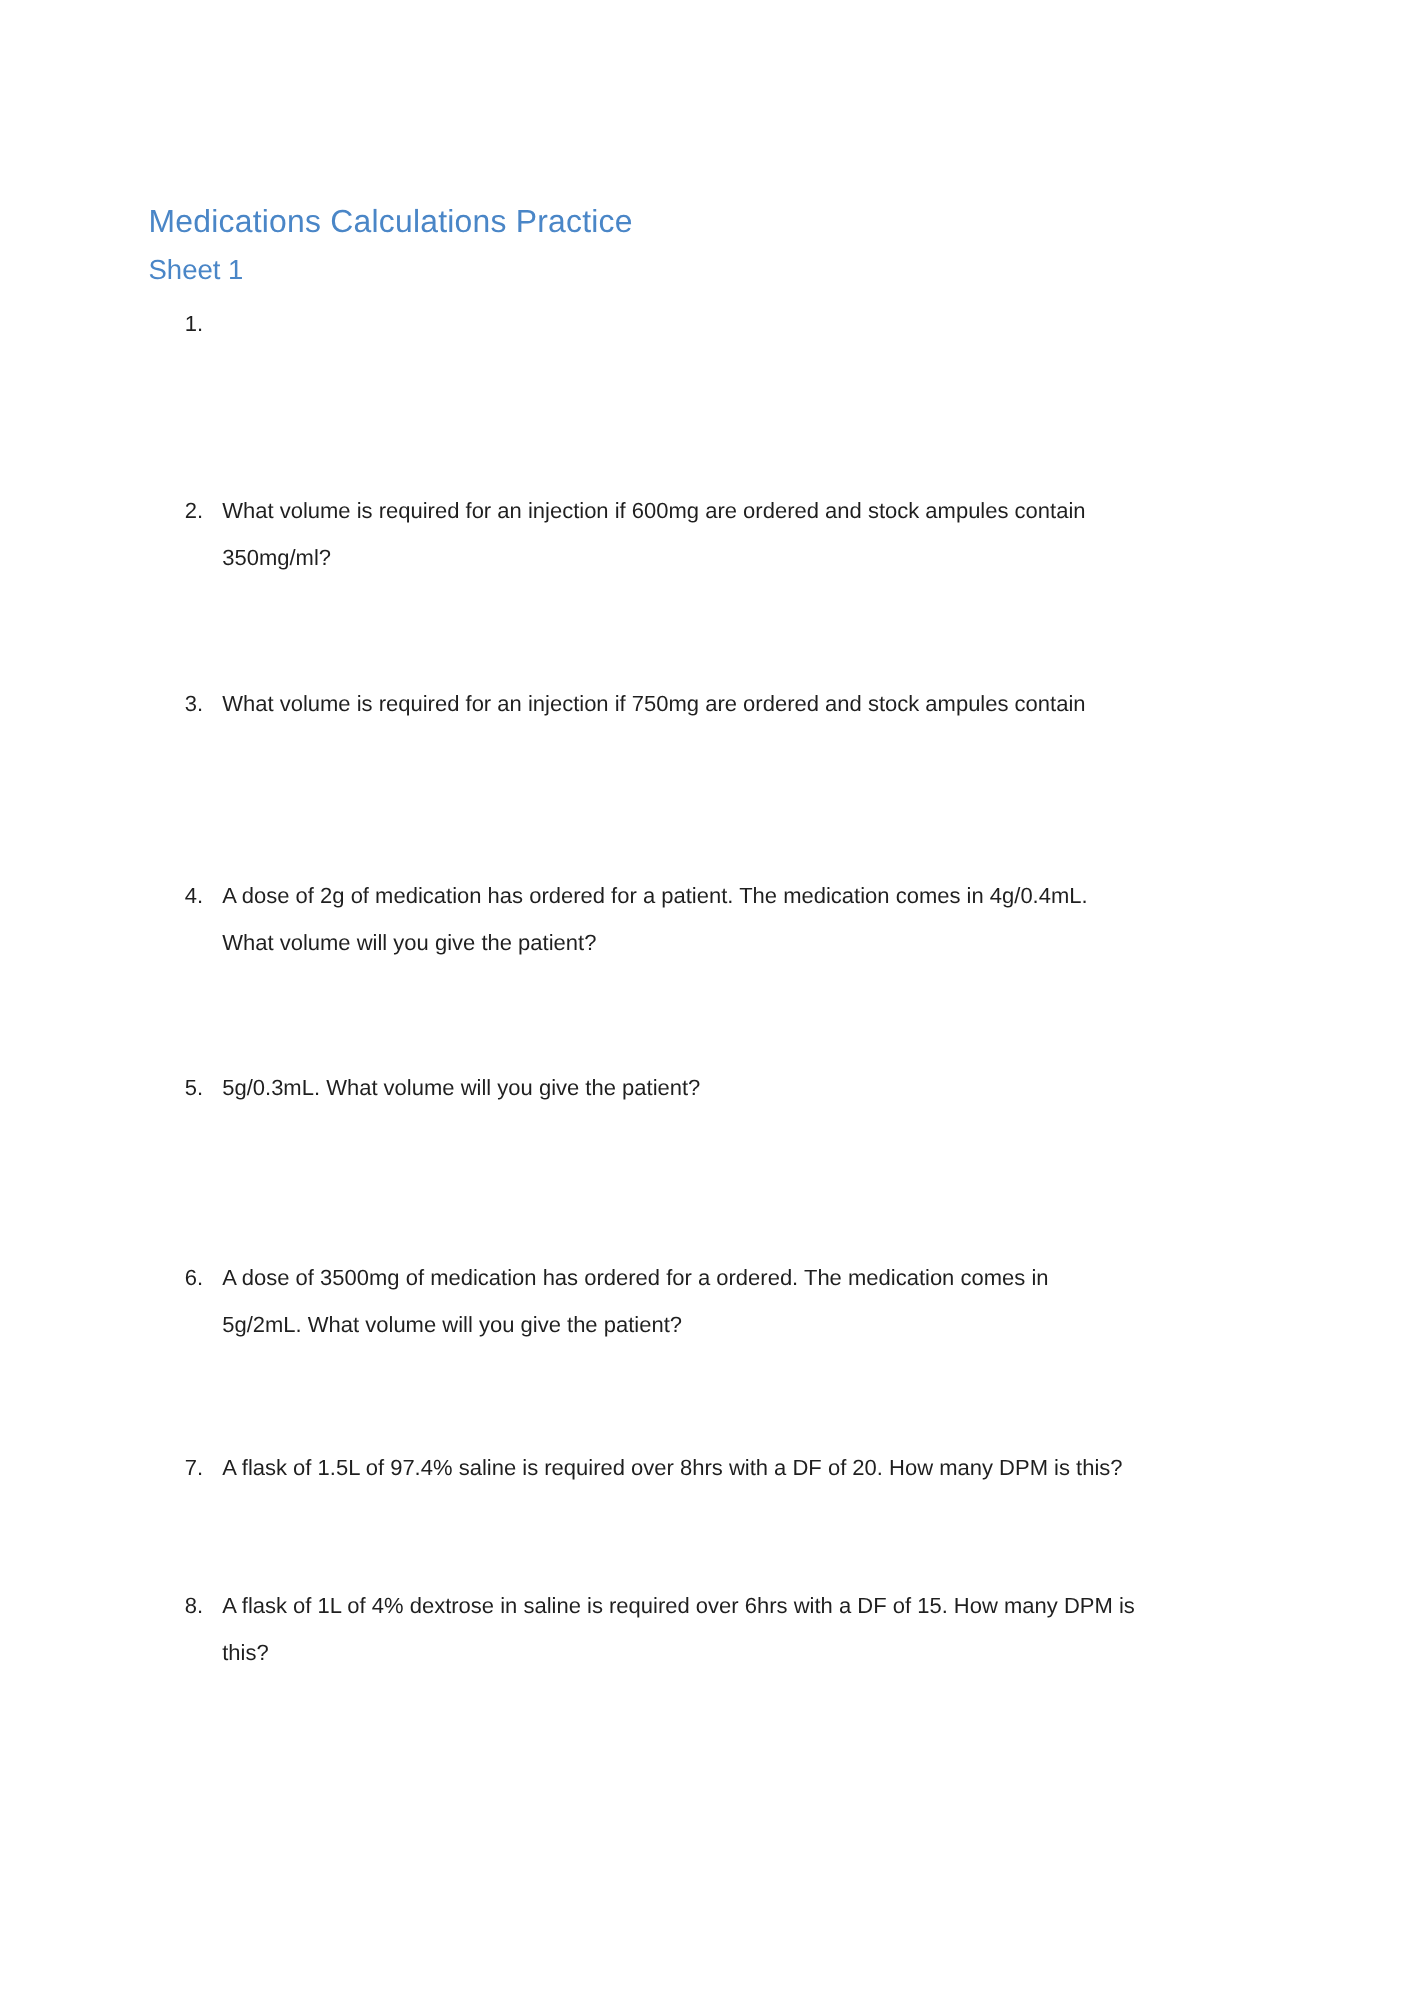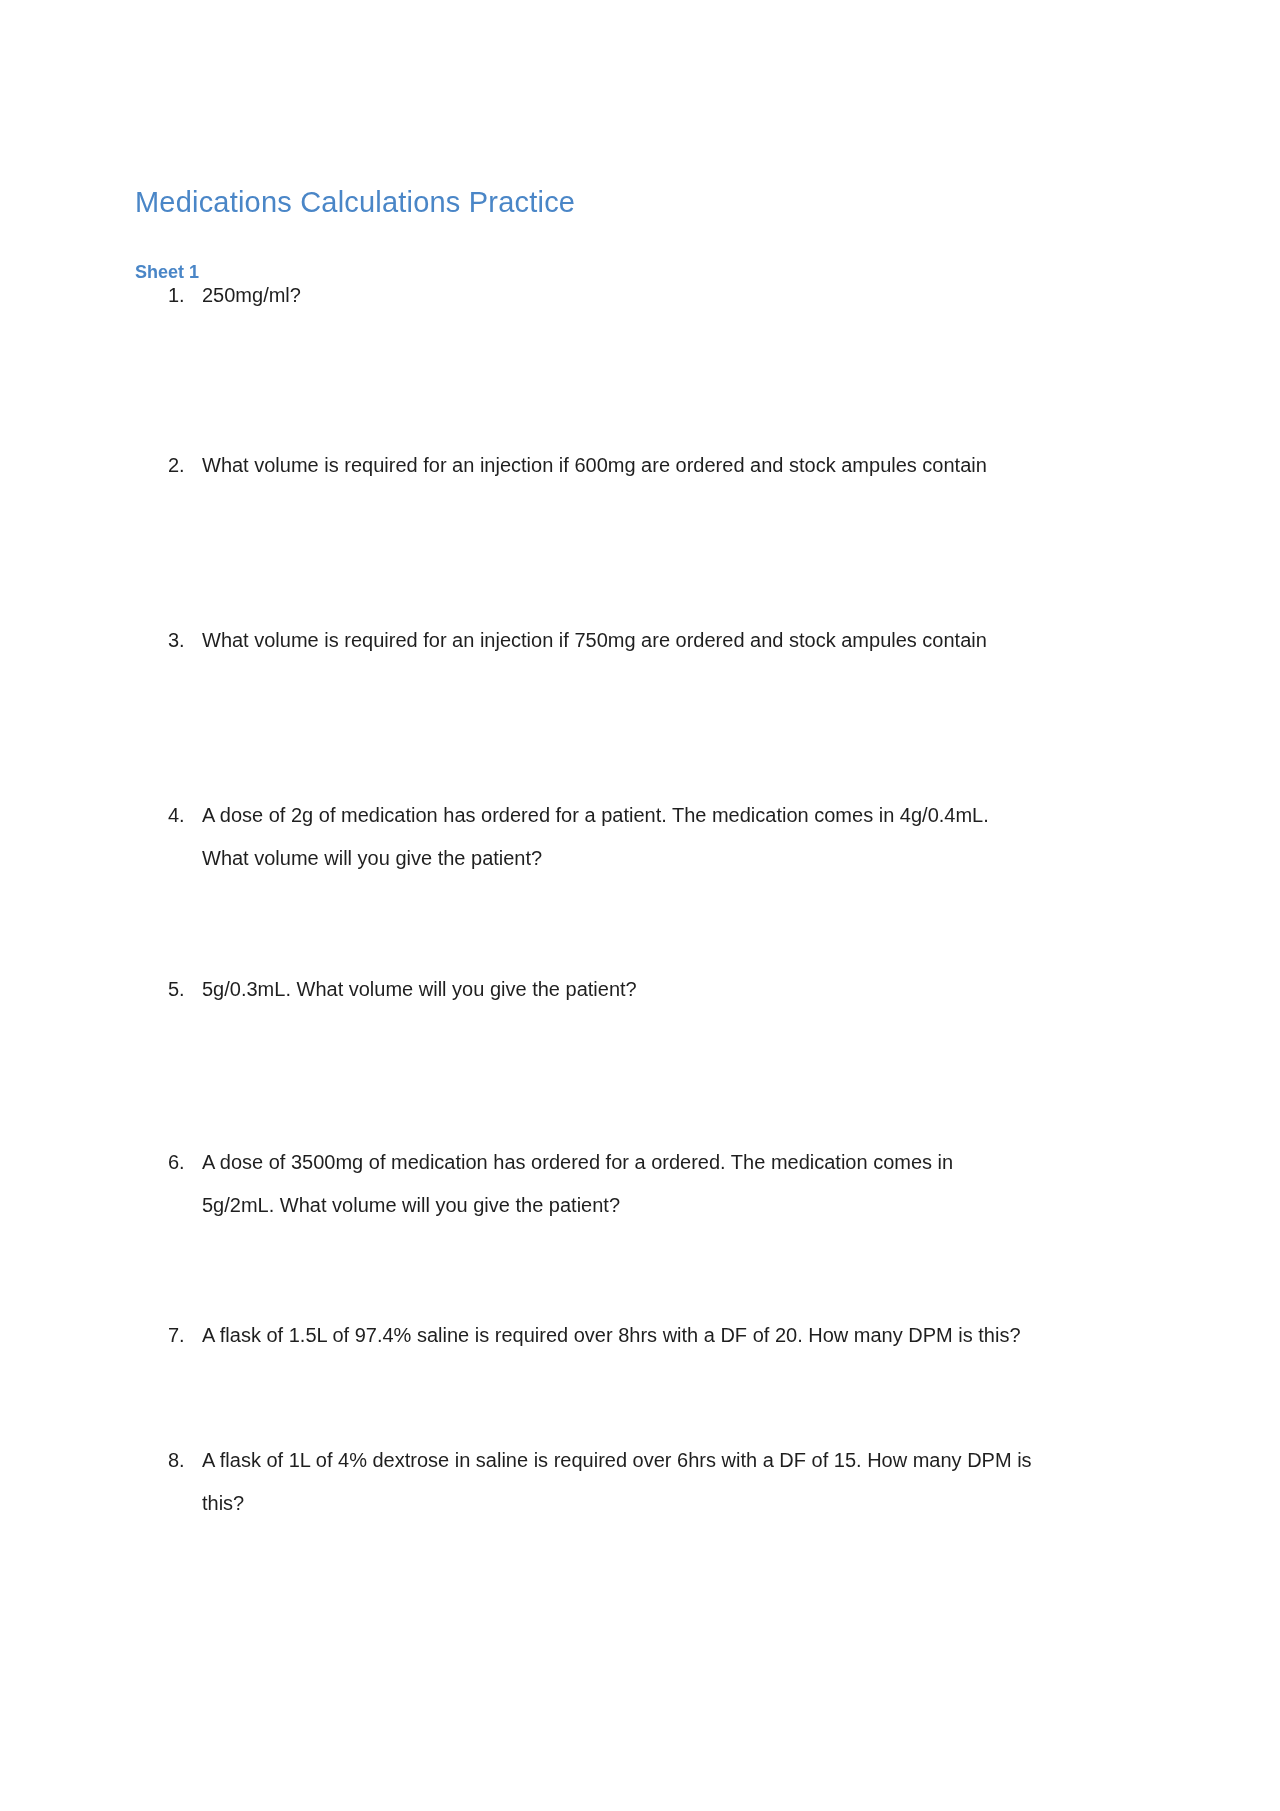--- a/index.html
+++ b/index.html
@@ -22,24 +22,24 @@
     font-size: 29px;
     line-height: 35px;
     font-weight: 400;
     color: #4a86c7;
     letter-spacing: 0.2px;
     white-space: nowrap;
   }
   .section-heading {
     position: absolute;
     left: 135px;
-    top: 258px;
-    font-size: 18px;
+    top: 232px;
+    font-size: 25px;
     line-height: 28px;
-    font-weight: 700;
+    font-weight: 400;
     color: #4a86c7;
     white-space: nowrap;
   }
   .question {
     position: absolute;
     left: 168px;
     display: flex;
     align-items: flex-start;
     color: #1f1f1f;
     font-size: 20px;
@@ -71,28 +71,28 @@
 
 <div class="page">
 
   <div class="doc-title">Medications Calculations Practice</div>
 
   <div class="section-heading">Sheet 1</div>
 
   <div class="question q1">
     <div class="q-number">1.</div>
     <div class="q-text">
-      <div class="q-line">250mg/ml?</div>
     </div>
   </div>
 
   <div class="question q2">
     <div class="q-number">2.</div>
     <div class="q-text">
       <div class="q-line">What volume is required for an injection if 600mg are ordered and stock ampules contain</div>
+      <div class="q-line">350mg/ml?</div>
     </div>
   </div>
 
   <div class="question q3">
     <div class="q-number">3.</div>
     <div class="q-text">
       <div class="q-line">What volume is required for an injection if 750mg are ordered and stock ampules contain</div>
     </div>
   </div>
 

